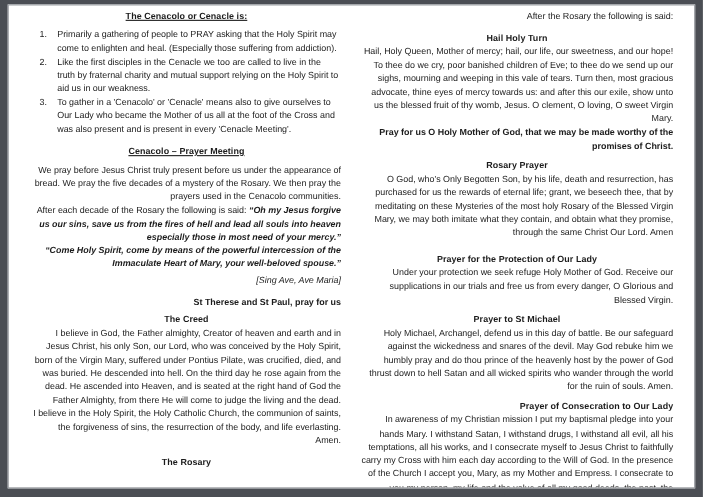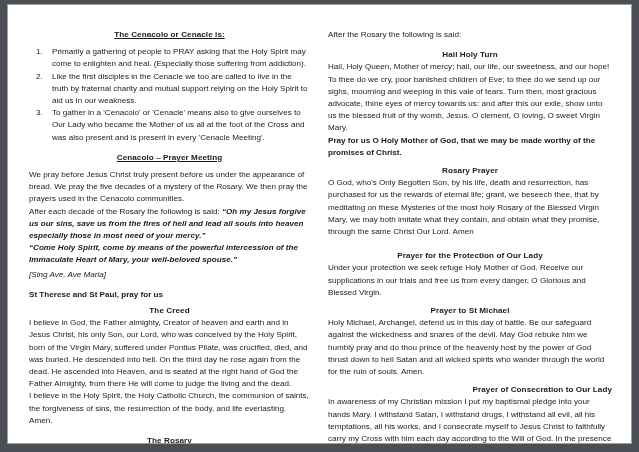--- a/index.html
+++ b/index.html
@@ -21,21 +21,21 @@
     height: 440px;
     background: #ffffff;
     border: 1px solid #9a9da2;
     box-sizing: border-box;
     display: flex;
     flex-direction: row;
     overflow: hidden;
   }
   .column {
     box-sizing: border-box;
-    padding-top: 24px;
+    padding-top: 4px;
   }
   .col-left {
     width: 312px;
     padding-left: 21px;
     padding-right: 10px;
   }
   .col-right {
     width: 311px;
     padding-left: 8px;
     padding-right: 19px;
@@ -60,21 +60,21 @@
     letter-spacing: 0.01em;
   }
   .h-gap {
     margin-top: 8px;
   }
   p.body {
     font-size: 8.1px;
     line-height: 12.2px;
     margin: 0;
     color: #1b1b1b;
-    text-align: left;
+    text-align: right;
   }
   .bi {
     font-weight: bold;
     font-style: italic;
   }
   .ital {
     font-style: italic;
   }
   .bold {
     font-weight: bold;

